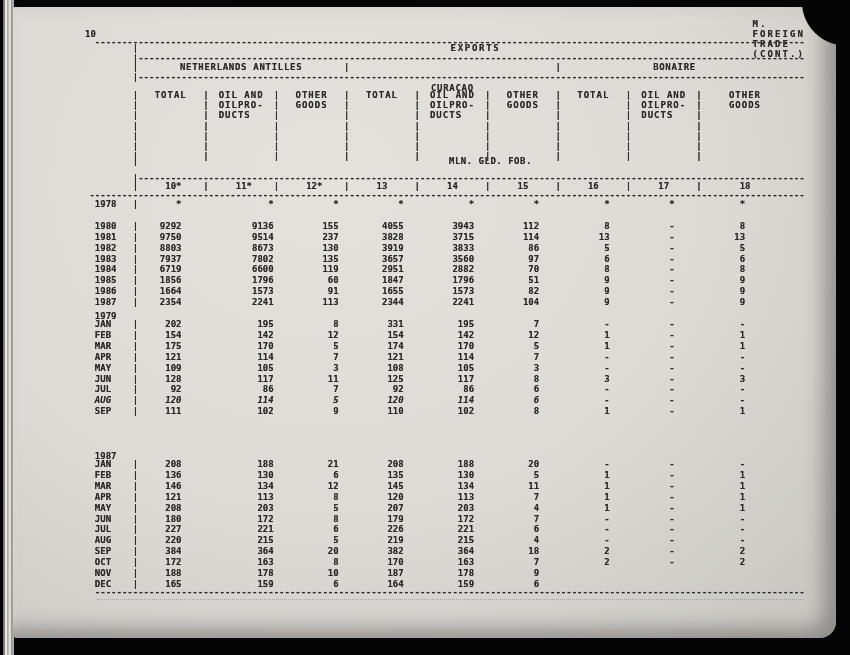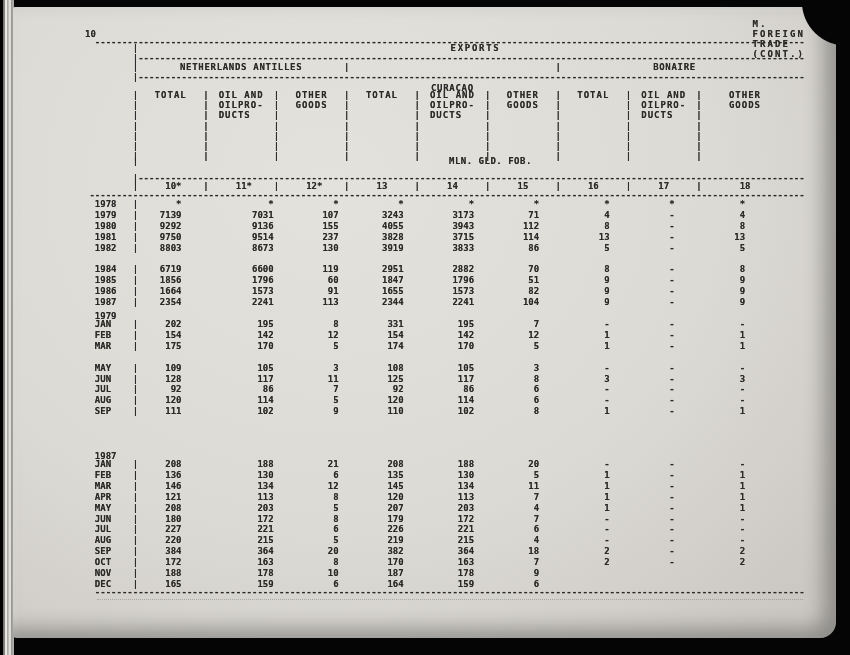--- a/index.html
+++ b/index.html
@@ -87,36 +87,37 @@
     <span class="ov colh" style="left: 644.951px; top: 100px;">GOODS</span>
     <div class="ln" style="top: 121px;">         |            |            |            |            |            |            |            |            |                   </div>
     <div class="ln" style="top: 131px;">         |            |            |            |            |            |            |            |            |                   </div>
     <div class="ln" style="top: 141px;">         |            |            |            |            |            |            |            |            |                   </div>
     <div class="ln" style="top: 151px;">         |            |            |            |            |            |            |            |            |                   </div>
     <div class="ln" style="top: 156px;">         |                                                                                                                           </div>
     <div class="ln" style="top: 173px;">         |---------------------------------------------------------------------------------------------------------------------------</div>
     <div class="ln" style="top: 181px;">         |     10*    |     11*    |     12*    |     13     |     14     |     15     |     16     |     17     |       18          </div>
     <div class="ln" style="top: 190px;"> ------------------------------------------------------------------------------------------------------------------------------------</div>
     <div class="ln" style="top: 199px;">  1978   |       *                *           *           *            *           *            *           *            *</div>
-    <div class="ln" style="top: 209.9px;">  1979   |    7139             7031         107        3243         3173          71            4           -            4</div>
     <div class="ln" style="top: 220.8px;">  1980   |    9292             9136         155        4055         3943         112            8           -            8</div>
     <div class="ln" style="top: 231.7px;">  1981   |    9750             9514         237        3828         3715         114           13           -           13</div>
     <div class="ln" style="top: 242.6px;">  1982   |    8803             8673         130        3919         3833          86            5           -            5</div>
+    <div class="ln" style="top: 253.5px;">  1983   |    7937             7802         135        3657         3560          97            6           -            6</div>
     <div class="ln" style="top: 264.4px;">  1984   |    6719             6600         119        2951         2882          70            8           -            8</div>
     <div class="ln" style="top: 275.3px;">  1985   |    1856             1796          60        1847         1796          51            9           -            9</div>
     <div class="ln" style="top: 286.2px; text-align: right;">  1986   |    1664             1573          91        1655         1573          82            9           -            9</div>
     <div class="ln" style="top: 297.1px;">  1987   |    2354             2241         113        2344         2241         104            9           -            9</div>
     <div class="ln" style="top: 311px;">  1979</div>
     <div class="ln" style="top: 319px;">  JAN    |     202              195           8         331          195           7            -           -            -</div>
     <div class="ln" style="top: 329.9px;">  FEB    |     154              142          12         154          142          12            1           -            1</div>
     <div class="ln" style="top: 340.8px;">  MAR    |     175              170           5         174          170           5            1           -            1</div>
+    <div class="ln" style="top: 351.7px;">  APR    |     121              114           7         121          114           7            -           -            -</div>
     <div class="ln" style="top: 362.6px;">  MAY    |     109              105           3         108          105           3            -           -            -</div>
     <div class="ln" style="top: 373.5px;">  JUN    |     128              117          11         125          117           8            3           -            3</div>
     <div class="ln" style="top: 384.4px;">  JUL    |      92               86           7          92           86           6            -           -            -</div>
-    <div class="ln" style="top: 395.3px;">  AUG    |     120              114           5         120          114           6            -           -            -</div>
+    <div class="ln" style="top: 395.3px; font-style: italic;">  AUG    |     120              114           5         120          114           6            -           -            -</div>
     <div class="ln" style="top: 406.2px;">  SEP    |     111              102           9         110          102           8            1           -            1</div>
     <div class="ln" style="top: 451px;">  1987</div>
     <div class="ln" style="top: 459px;">  JAN    |     208              188          21         208          188          20            -           -            -</div>
     <div class="ln" style="top: 469.9px;">  FEB    |     136              130           6         135          130           5            1           -            1</div>
     <div class="ln" style="top: 480.8px;">  MAR    |     146              134          12         145          134          11            1           -            1</div>
     <div class="ln" style="top: 491.7px;">  APR    |     121              113           8         120          113           7            1           -            1</div>
     <div class="ln" style="top: 502.6px;">  MAY    |     208              203           5         207          203           4            1           -            1</div>
     <div class="ln" style="top: 513.5px;">  JUN    |     180              172           8         179          172           7            -           -            -</div>
     <div class="ln" style="top: 524.4px;">  JUL    |     227              221           6         226          221           6            -           -            -</div>
     <div class="ln" style="top: 535.3px;">  AUG    |     220              215           5         219          215           4            -           -            -</div>

